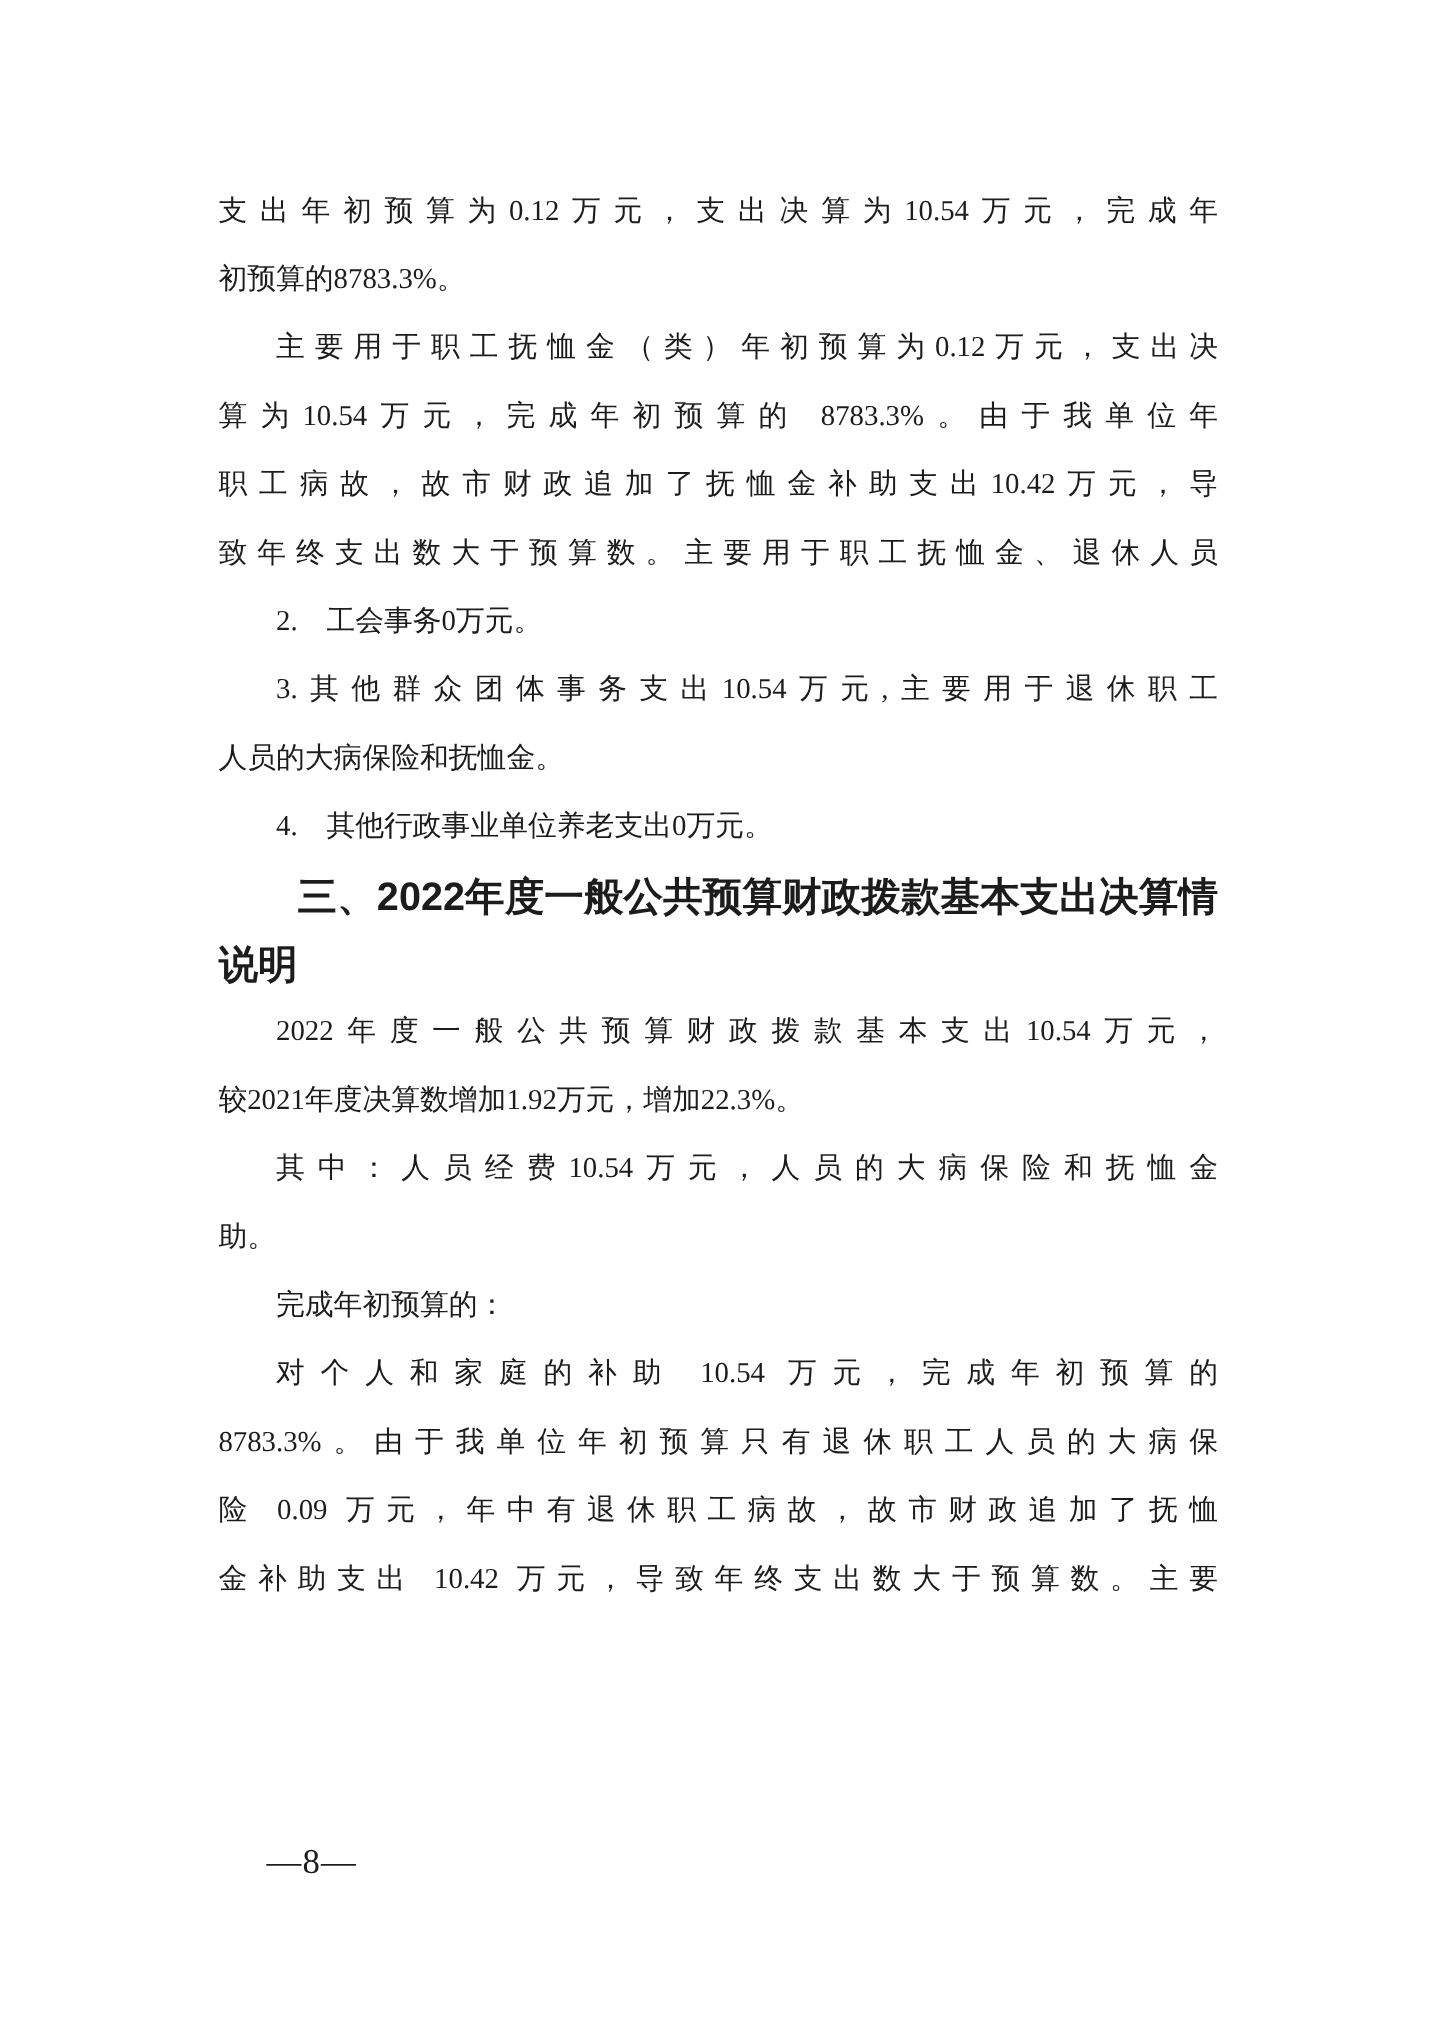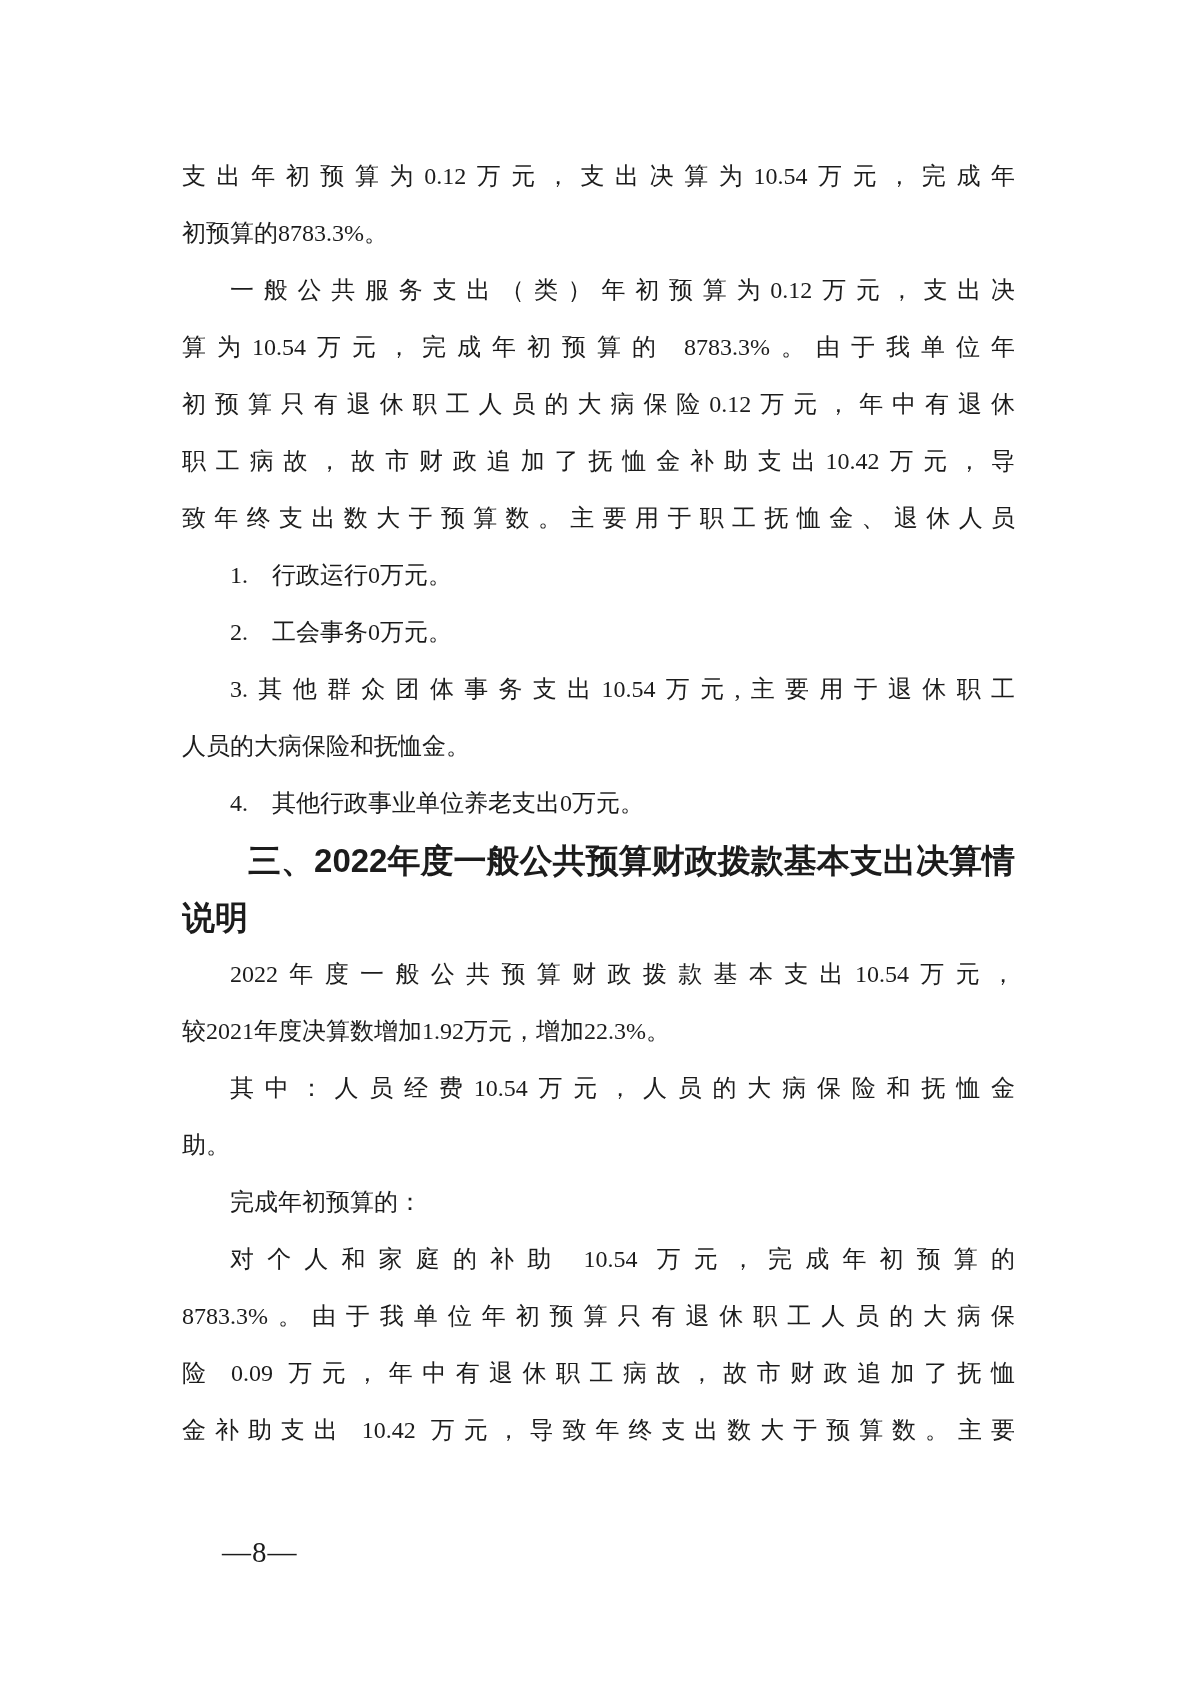--- a/index.html
+++ b/index.html
@@ -53,26 +53,24 @@
     color: #1c1c1c;
   }
 </style>
 </head>
 <body>
 
 <div class="page">
   <div class="text-block">
     <div class="ln just">支出年初预算为0.12万元，支出决算为10.54万元，完成年</div>
     <div class="ln">初预算的8783.3%。</div>
-    <div class="ln just ind">一般公共服务支出（类）年初预算为0.12万元，支出决</div>
+    <div class="ln just ind">主要用于职工抚恤金（类）年初预算为0.12万元，支出决</div>
     <div class="ln just">算为10.54万元，完成年初预算的 8783.3%。由于我单位年</div>
-    <div class="ln just">初预算只有退休职工人员的大病保险0.12万元，年中有退休</div>
     <div class="ln just">职工病故，故市财政追加了抚恤金补助支出10.42万元，导</div>
     <div class="ln just">致年终支出数大于预算数。主要用于职工抚恤金、退休人员</div>
-    <div class="ln ind">1.　行政运行0万元。</div>
     <div class="ln ind">2.　工会事务0万元。</div>
     <div class="ln just ind">3.其他群众团体事务支出10.54万元,主要用于退休职工</div>
     <div class="ln">人员的大病保险和抚恤金。</div>
     <div class="ln ind">4.　其他行政事业单位养老支出0万元。</div>
     <div class="ln just ind hd">三、2022年度一般公共预算财政拨款基本支出决算情况</div>
     <div class="ln hd">说明</div>
     <div class="ln just ind">2022年度一般公共预算财政拨款基本支出10.54万元，</div>
     <div class="ln">较2021年度决算数增加1.92万元，增加22.3%。</div>
     <div class="ln just ind">其中：人员经费10.54万元，人员的大病保险和抚恤金</div>
     <div class="ln">助。</div>

